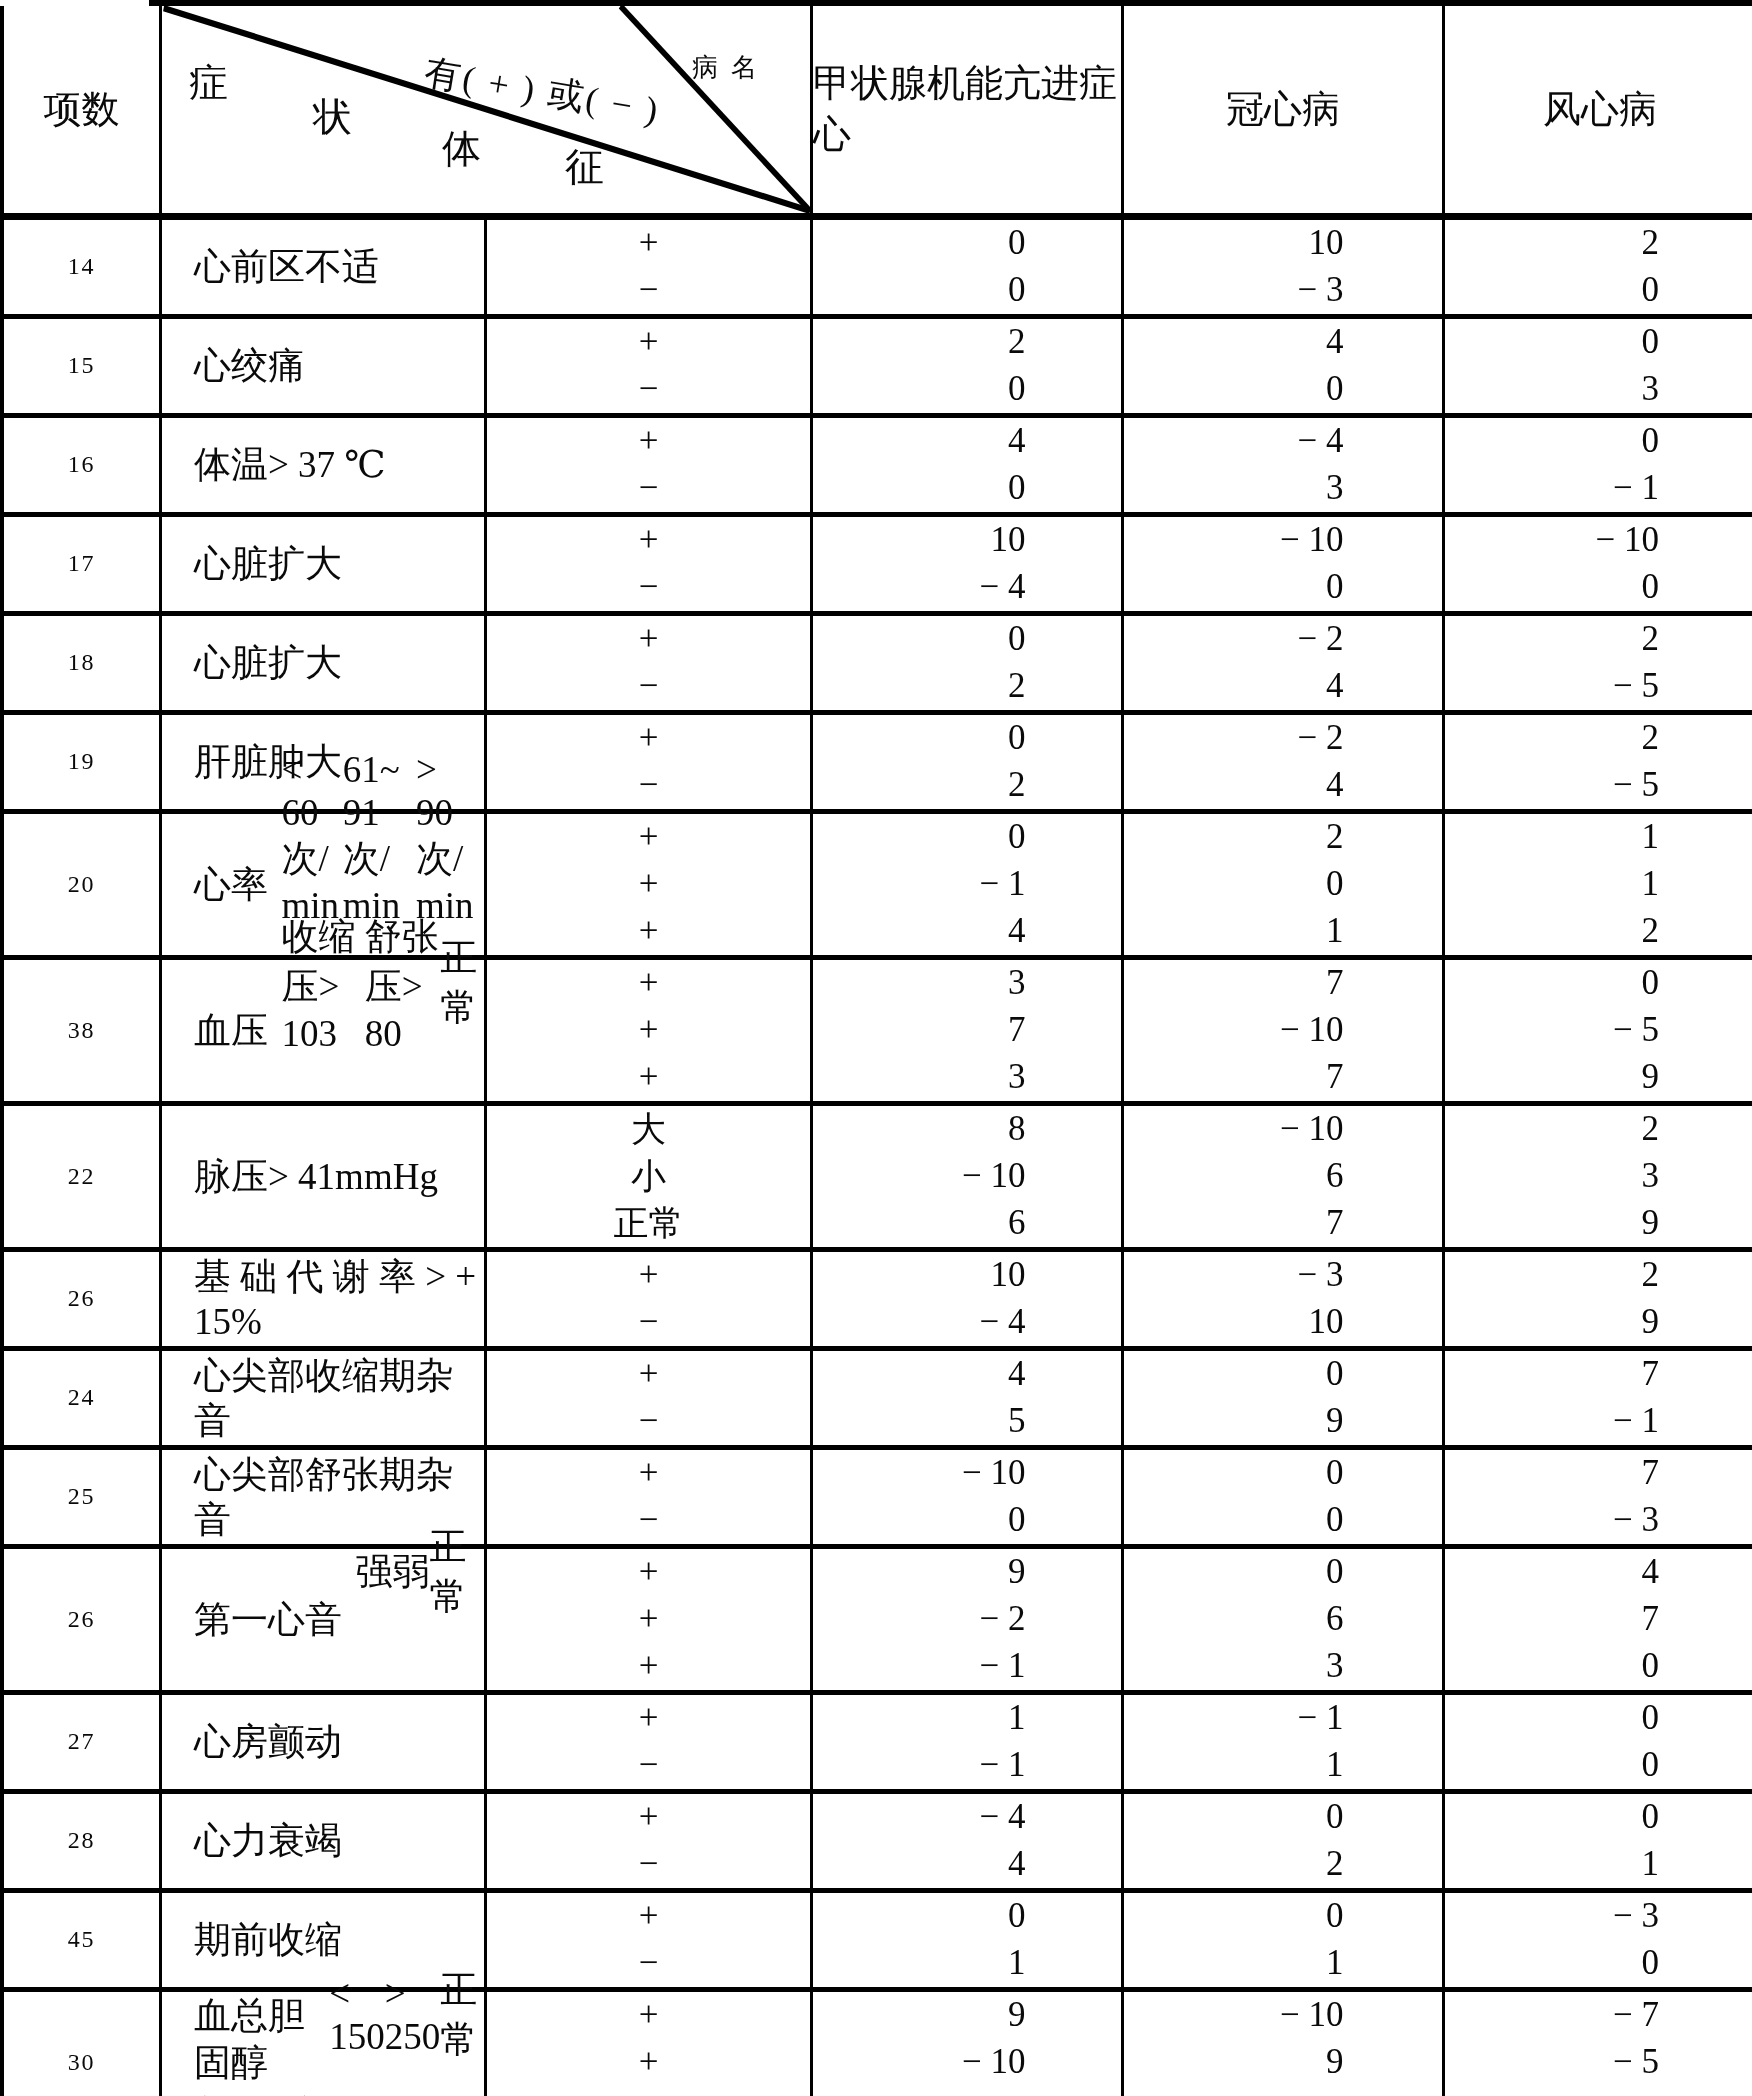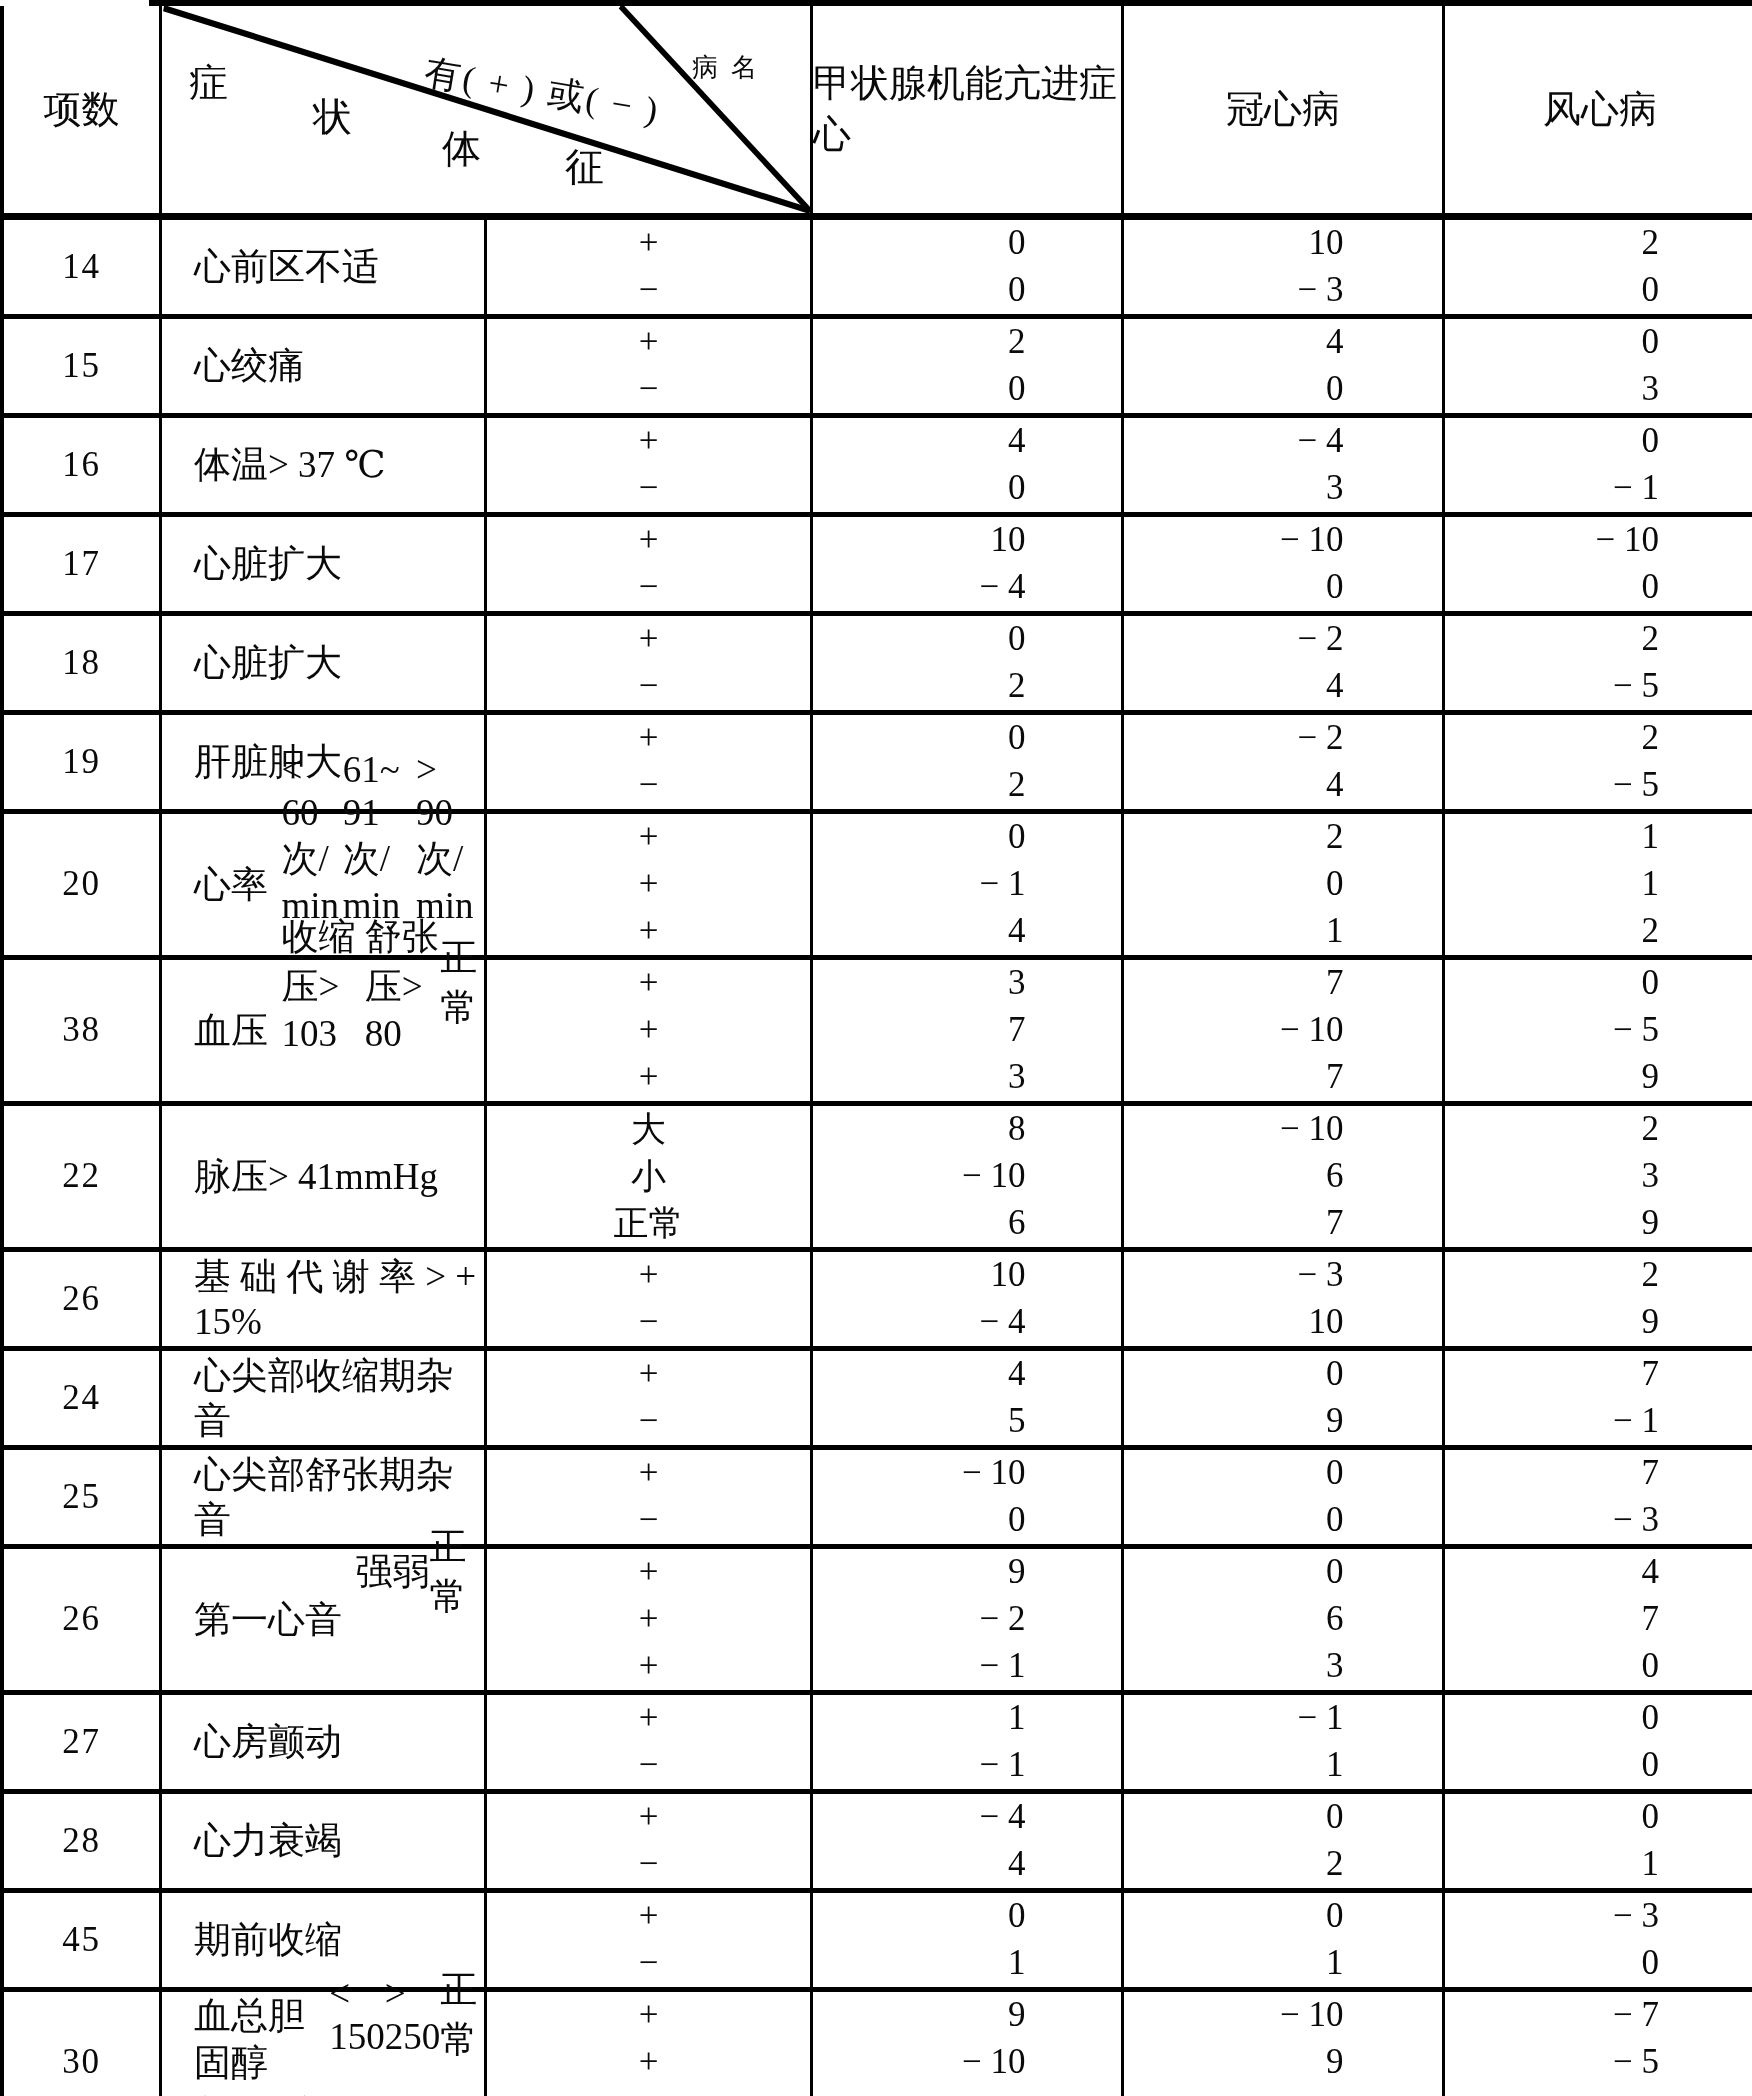--- a/index.html
+++ b/index.html
@@ -20,21 +20,21 @@
   .dch{position:absolute;font-size:39px;line-height:1}
   .dmid{position:absolute;font-size:36px;letter-spacing:2.5px;transform:rotate(9.5deg);transform-origin:left top;white-space:nowrap}
   .dcorner{position:absolute;font-size:26px;white-space:pre}
 
   
   :root{--sub:47px}
   .group{display:grid;grid-template-columns:155px 325px 326px 311px 321px 313px;border-bottom:5px solid #000}
   .group:last-child{border-bottom:none}
   .c{border-left:3.4px solid #000;height:100%}
   .c:first-child{border-left:none}
-  .c-item{display:flex;align-items:center;justify-content:center;font-size:35px;letter-spacing:1.7px}
+  .c-item{display:flex;align-items:center;justify-content:center;font-size:24px;letter-spacing:1.7px}
   .c-label{font-size:37px;padding-left:32px;padding-right:6.7px}
   .simple{display:flex;align-items:center;white-space:pre-line;height:100%;line-height:1.22}
   .prefixgrid{display:grid;grid-template-columns:auto 1fr;column-gap:13.4px;height:100%}
   .prefix{white-space:pre-line;line-height:var(--sub)}
   .sublines{display:flex;flex-direction:row}
   .line{height:var(--sub);display:flex;align-items:center;justify-content:center;font-size:35px}
   .subline{justify-content:flex-start;font-size:37px}
   .c-sign .line{font-size:35px}
   .vline{justify-content:flex-start}
   .vwrap{display:block;width:69%;text-align:right;font-size:35px;white-space:pre}

